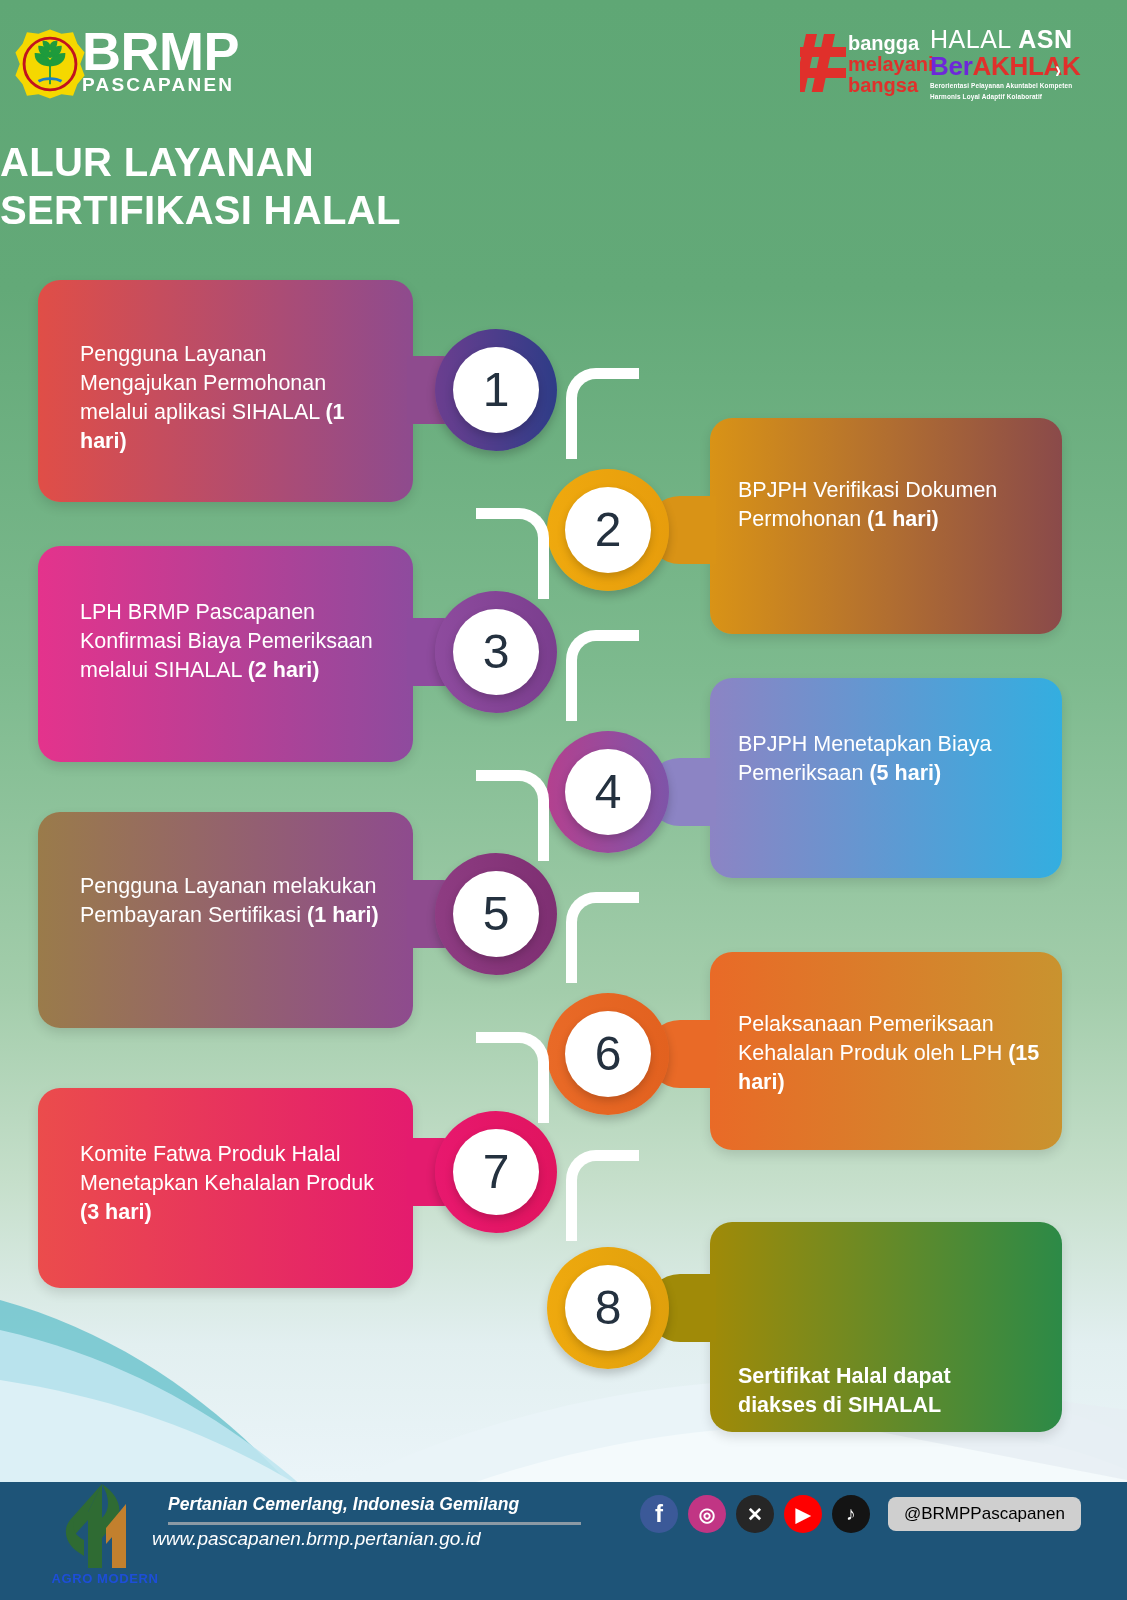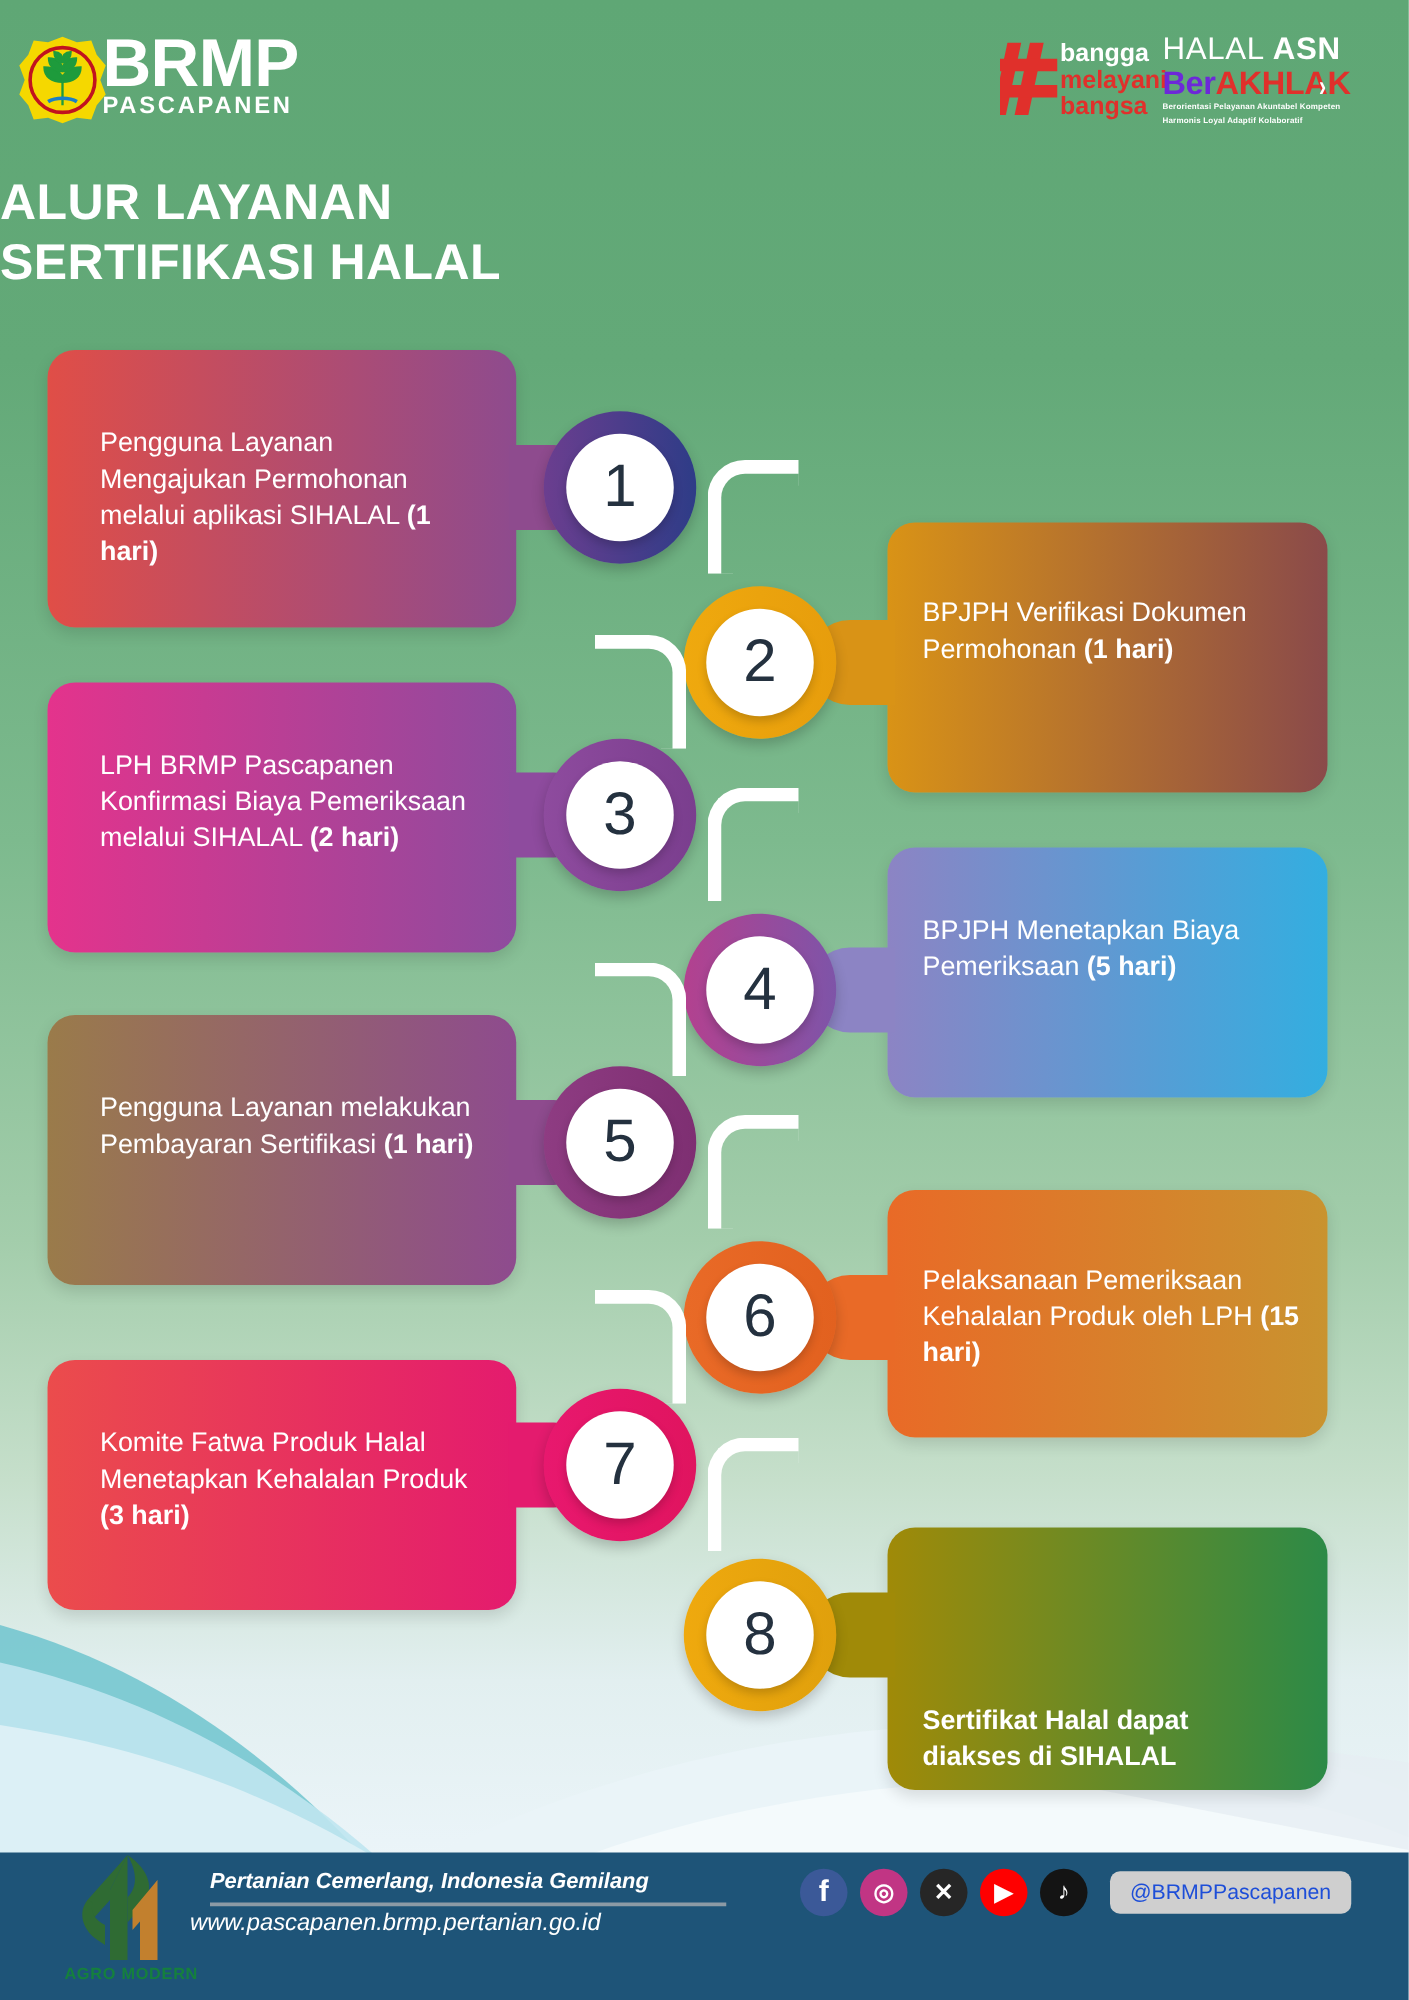--- a/index.html
+++ b/index.html
@@ -50,28 +50,28 @@
         justify-content:center;color:#24313F;font-size:48px;font-weight:500;line-height:48px;
         box-shadow:0 4px 8px rgba(0,0,0,.18);}
 
   .elbow{position:absolute;width:62px;height:80px;border:11px solid #fff;background:transparent;}
   .elbow.tl{border-right:none;border-bottom:none;border-top-left-radius:30px;}
   .elbow.tr{border-left:none;border-bottom:none;border-top-right-radius:30px;}
 
   
   .footer{position:absolute;left:0;bottom:0;width:1127px;height:118px;background:#1E5478;}
   .agro{position:absolute;left:40px;bottom:10px;width:130px;height:108px;}
-  .agro .lbl{position:absolute;left:0;bottom:4px;width:130px;text-align:center;color:#15803d;
+  .agro .lbl{position:absolute;left:0;bottom:4px;width:130px;text-align:center;color:#1d4ed8;
      font-size:13px;font-weight:bold;letter-spacing:.6px;}
   .slogan{position:absolute;left:168px;top:1494px;color:#fff;font-size:17.5px;font-weight:bold;font-style:italic;}
   .rule{position:absolute;left:168px;top:1522px;width:413px;height:3px;background:#8C9AA5;}
   .url{position:absolute;left:152px;top:1528px;color:#fff;font-size:19px;font-style:italic;text-align:center;}
   .social{position:absolute;left:640px;top:1495px;display:flex;align-items:center;gap:10px;}
   .sic{width:38px;height:38px;border-radius:50%;display:flex;align-items:center;justify-content:center;}
-  .handle{background:#CFCFCF;color:#1d4ed8;font-size:17px;padding:7px 16px;border-radius:8px;margin-left:8px;}
+  .handle{background:#CFCFCF;color:#000000;font-size:17px;padding:7px 16px;border-radius:8px;margin-left:8px;}
 </style>
 </head>
 <body>
 
 <svg class="waves" viewBox="0 0 1127 420" preserveAspectRatio="none">
   <path d="M0,120 C180,170 300,300 380,420 L0,420 Z" fill="#6FC4CE" opacity="0.85"></path>
   <path d="M0,150 C200,195 330,320 410,420 L0,420 Z" fill="#BFE6EF" opacity="0.9"></path>
   <path d="M0,200 C230,235 360,340 450,420 L0,420 Z" fill="#DCF0F6"></path>
   <path d="M180,420 C300,300 520,210 760,200 C940,193 1060,225 1127,255 L1127,420 Z" fill="#EAF4F8"></path>
   <path d="M250,420 C380,320 580,250 800,245 C980,241 1070,265 1127,290 L1127,420 Z" fill="#F4FAFC"></path>

